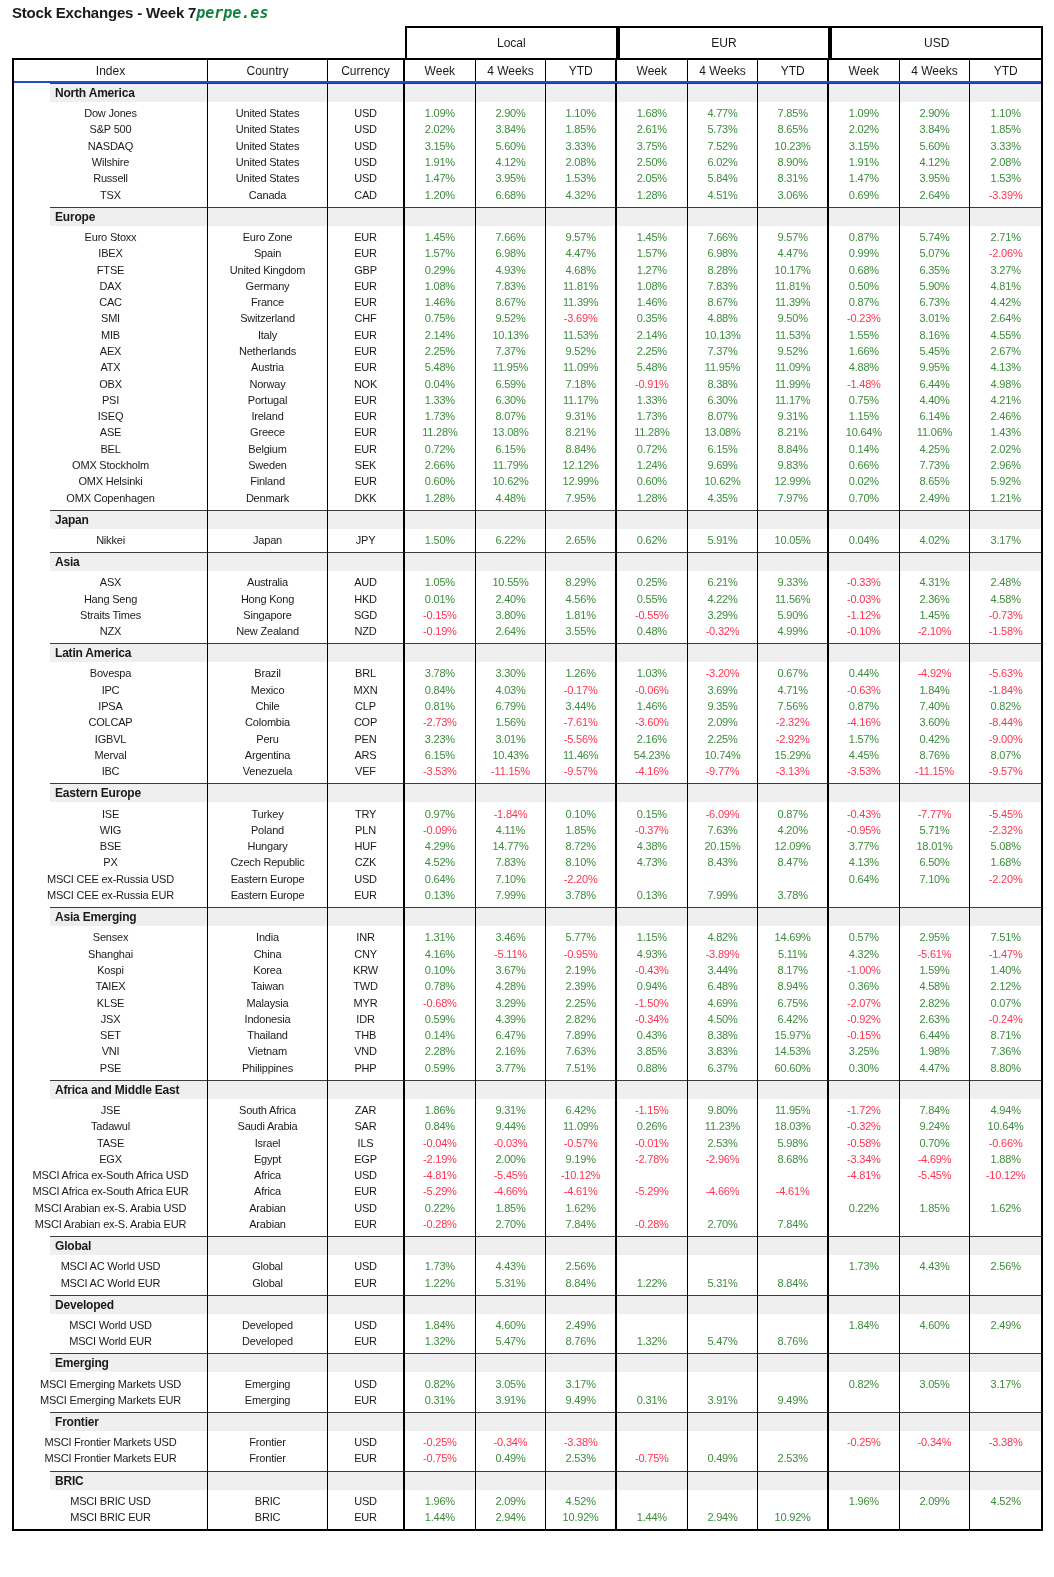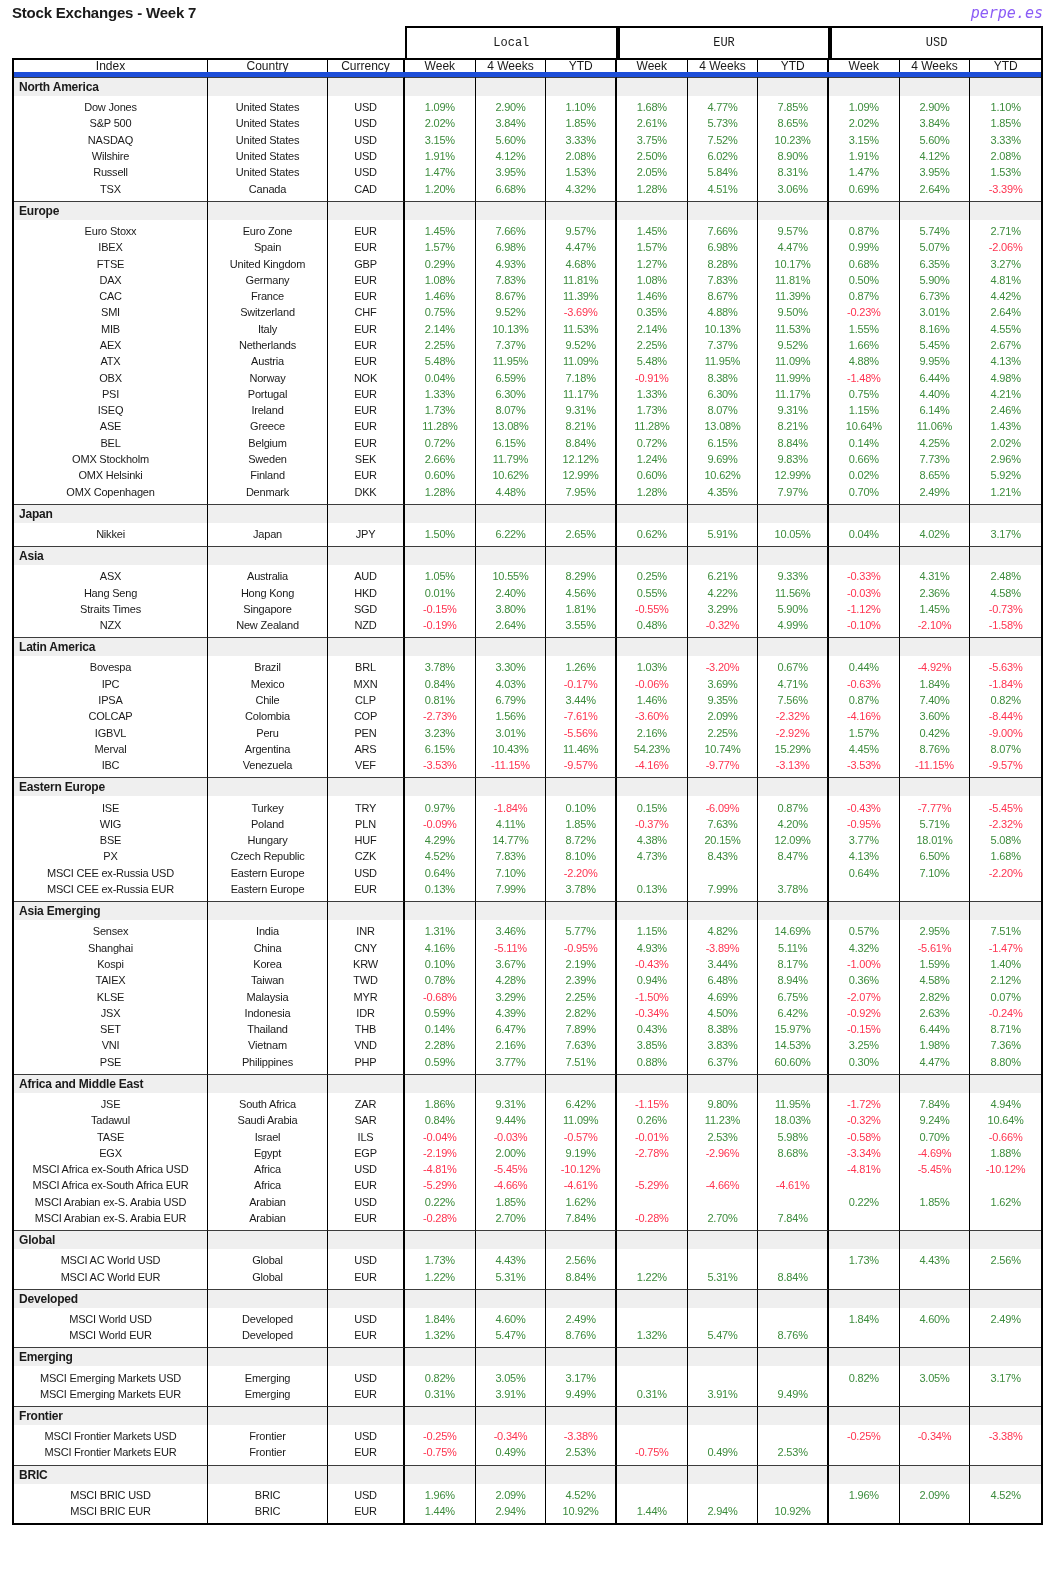--- a/index.html
+++ b/index.html
@@ -1,38 +1,38 @@
 <!DOCTYPE html>
 <html><head>
 <meta charset="utf-8">
 <style>
   html,body{margin:0;padding:0;background:#fff;}
   body{width:1054px;height:1577px;box-sizing:border-box;padding:4px 0 0 12px;
        font-family:"Liberation Sans",sans-serif;color:#1a1a1a;}
-  .top{width:1031px;display:flex;justify-content:space-between;align-items:flex-start;height:22px;gap:44px;}
+  .top{width:1031px;display:flex;justify-content:flex-start;align-items:flex-start;height:22px;}
   .title{font-size:15px;font-weight:bold;letter-spacing:-0.2px;}
-  .brand{font-family:"DejaVu Sans Mono",monospace;font-style:italic;font-weight:normal;
-         font-size:15px;color:#8b5cf6;}
+  .brand{font-family:"DejaVu Sans Mono",monospace;font-style:italic;font-weight:bold;
+         font-size:15px;color:#15803d;}
   
   .grp{width:1031px;display:grid;grid-template-columns:196px 120px 77px repeat(9,1fr);height:32px;box-sizing:border-box;}
   .gblank{grid-column:span 3;}
   .gcell{grid-column:span 3;border:2px solid #000;border-bottom:none;display:flex;
-         align-items:center;justify-content:center;font-size:12px;box-sizing:border-box;font-family:Liberation Mono, monospace;}
+         align-items:center;justify-content:center;font-size:12px;box-sizing:border-box;}
   
   .tbl{width:1031px;border:2px solid #000;box-sizing:border-box;}
   .r{display:grid;grid-template-columns:194px 120px 77px repeat(9,1fr);box-sizing:border-box;}
   .c{border-right:1px solid #000;display:flex;align-items:center;justify-content:center;
      overflow:hidden;white-space:nowrap;box-sizing:border-box;font-size:11px;letter-spacing:-0.2px;}
   .c.b3{border-right-width:2px;}
   .c.last{border-right:none;}
-  .hd{height:17px;border-bottom:5px solid #1d4ed8;text-align:right;}
+  .hd{height:23px;border-bottom:2px solid #1d4ed8;text-align:right;}
   .hd .c{font-size:12px;letter-spacing:0;}
   .band{height:19px;}
   .band .c{background:#efefef;border-top:1px solid #3c3c3c;}
-  .band .c.name{justify-content:flex-start;padding-left:5px;font-weight:bold;font-size:12px;letter-spacing:-0.2px;}
+  .band .c.name{justify-content:flex-start;padding-left:5px;font-weight:bold;font-size:12px;letter-spacing:-0.2px;margin-left:36px;}
   .sp1{height:3px;}
   .sp2{height:4px;}
   .dr{height:16.3px;}
   .pos{color:#3c8c3c;}
   .neg{color:#ff3350;}
 </style>
 </head>
 <body>
 
 <div class="top">

